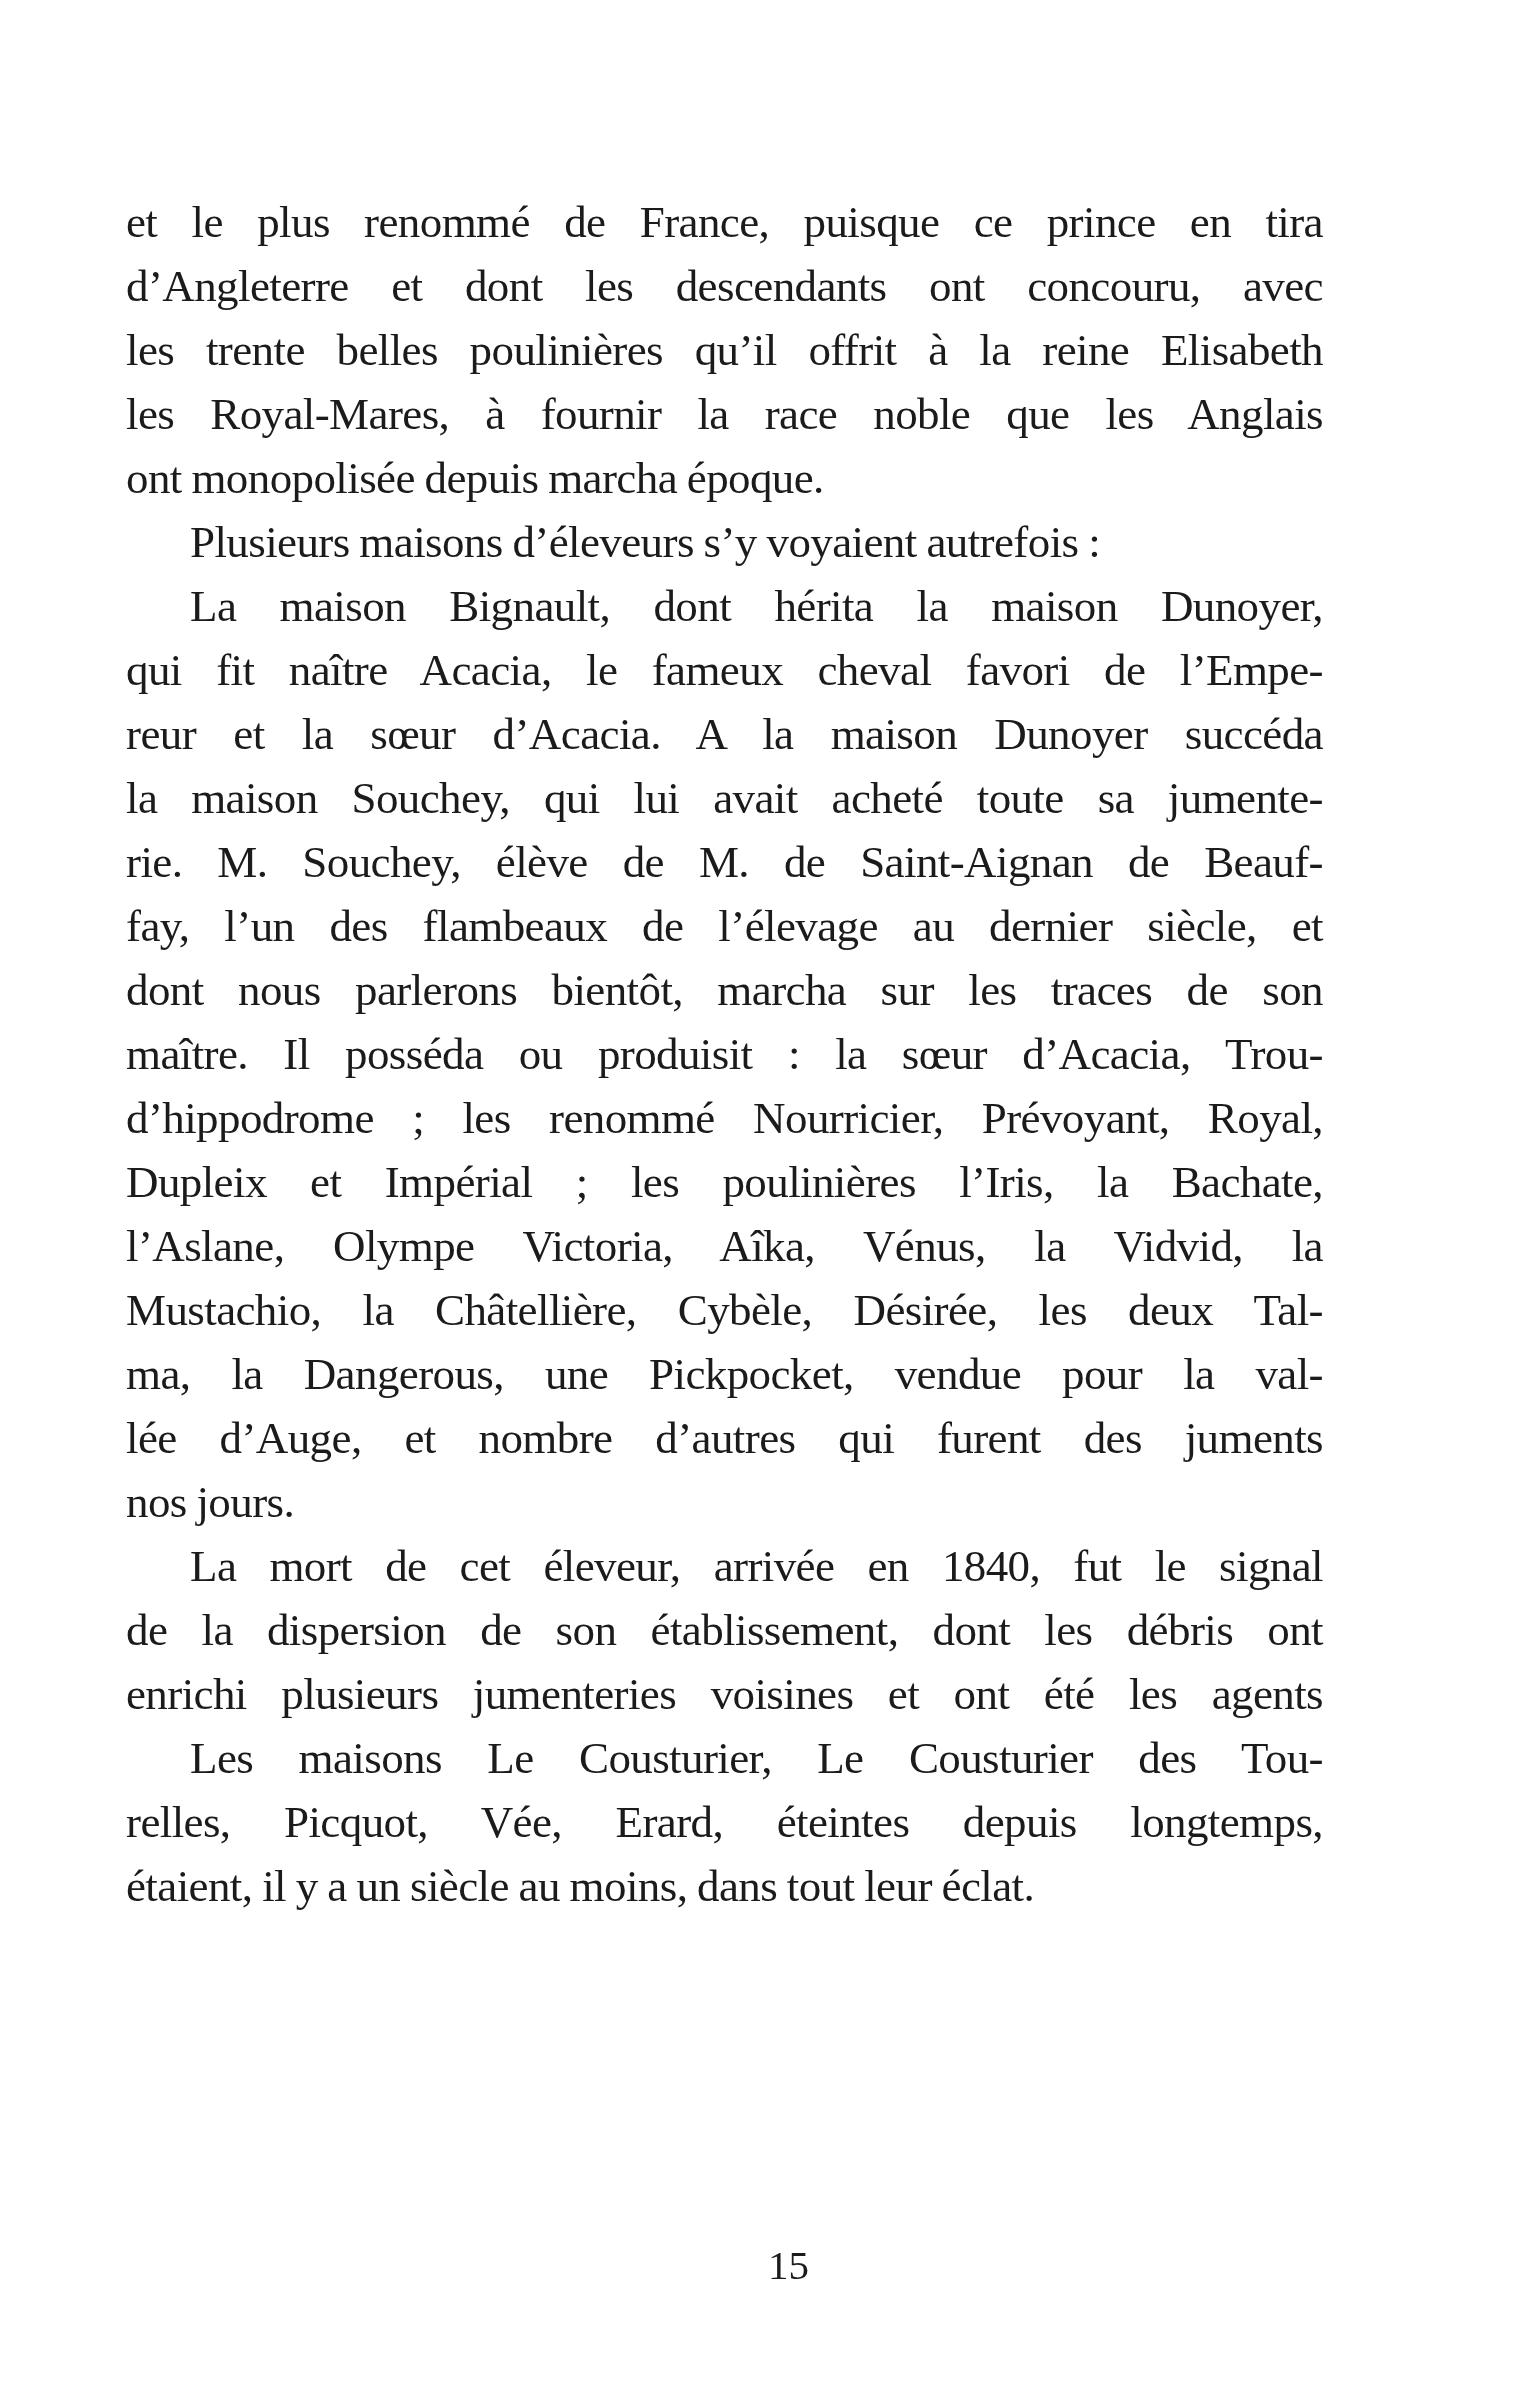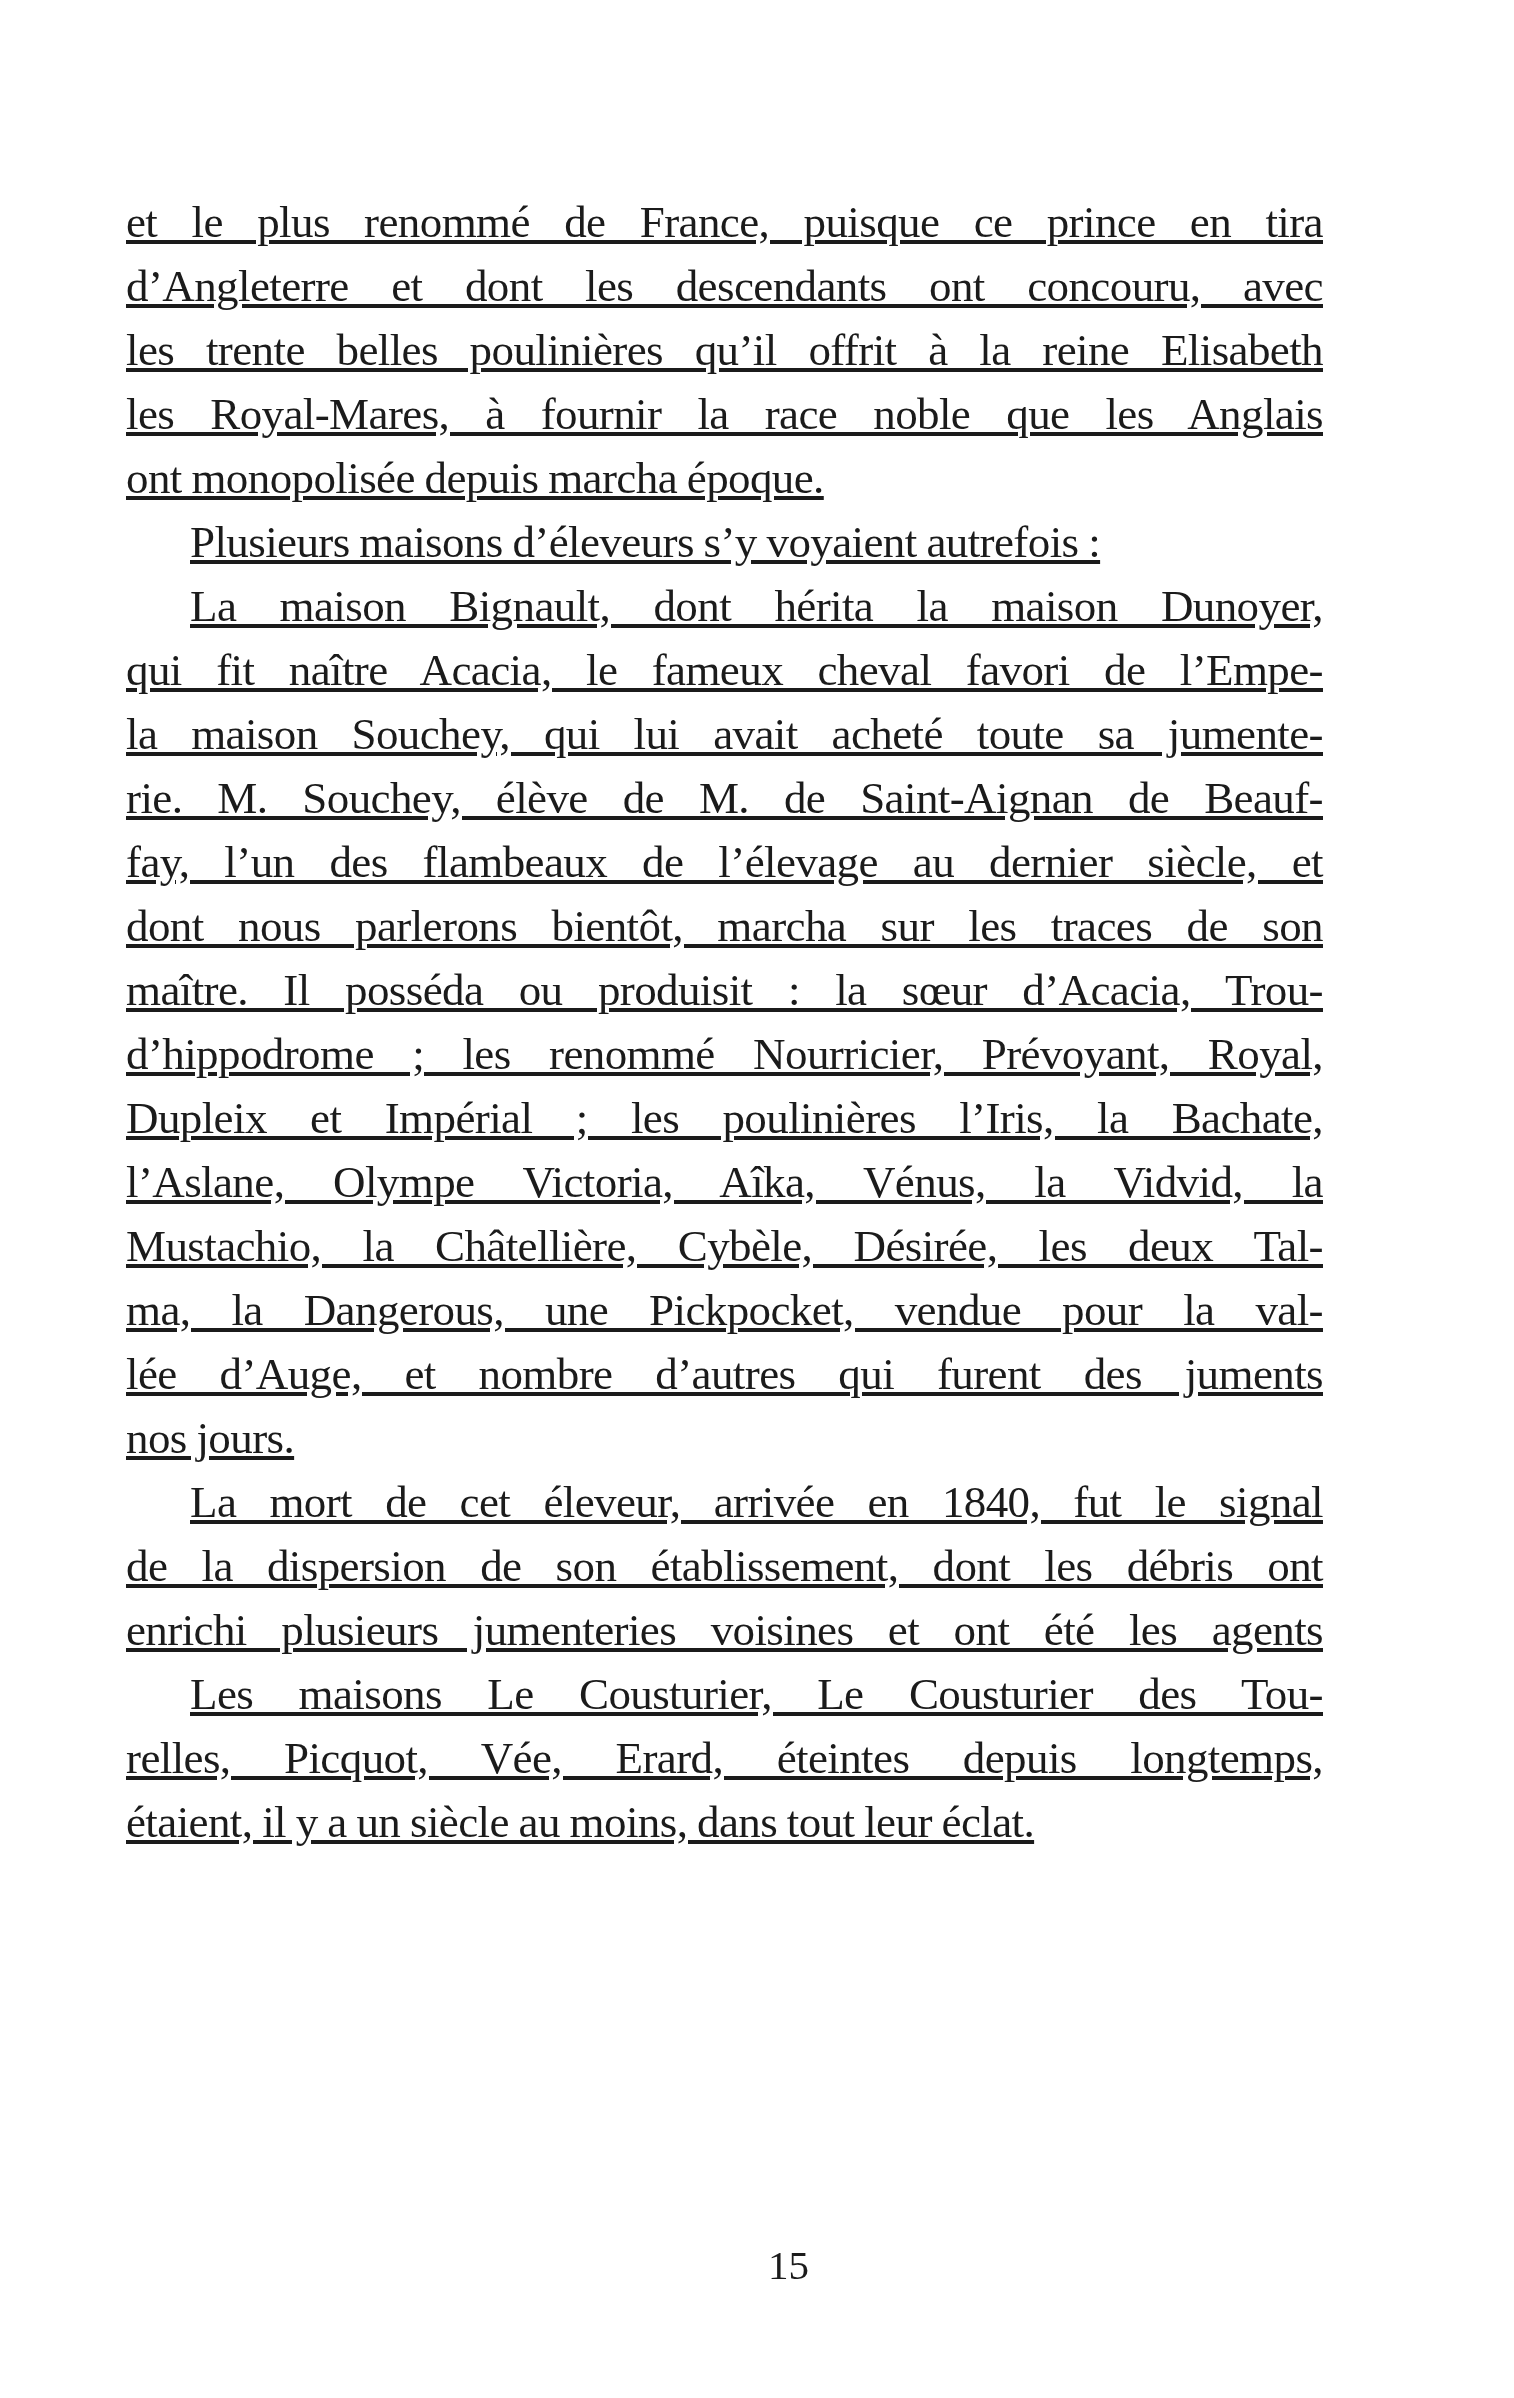--- a/index.html
+++ b/index.html
@@ -23,21 +23,20 @@
     }
     .text-block {
       position: absolute;
       left: 126px;
       top: 190px;
       width: 1197px;
       font-family: "Liberation Serif", "DejaVu Serif", serif;
       font-size: 45px;
       line-height: 64px;
       color: #1b1b1b;
-      text-decoration: underline;
     }
     .paragraph {
       margin: 0;
       padding: 0;
     }
     .line {
       display: block;
       white-space: nowrap;
       height: 64px;
       text-align: justify;
@@ -76,20 +75,21 @@
         <span class="line">les trente belles poulinières qu’il offrit à la reine Elisabeth</span>
         <span class="line">les Royal-Mares, à fournir la race noble que les Anglais</span>
         <span class="line last">ont monopolisée depuis marcha époque.</span>
       </div>
       <div class="paragraph">
         <span class="line indent last">Plusieurs maisons d’éleveurs s’y voyaient autrefois :</span>
       </div>
       <div class="paragraph">
         <span class="line indent">La maison Bignault, dont hérita la maison Dunoyer,</span>
         <span class="line">qui fit naître Acacia, le fameux cheval favori de l’Empe-</span>
+        <span class="line">reur et la sœur d’Acacia. A la maison Dunoyer succéda</span>
         <span class="line">la maison Souchey, qui lui avait acheté toute sa jumente-</span>
         <span class="line">rie. M. Souchey, élève de M. de Saint-Aignan de Beauf-</span>
         <span class="line">fay, l’un des flambeaux de l’élevage au dernier siècle, et</span>
         <span class="line">dont nous parlerons bientôt, marcha sur les traces de son</span>
         <span class="line">maître. Il posséda ou produisit : la sœur d’Acacia, Trou-</span>
         <span class="line">d’hippodrome ; les renommé Nourricier, Prévoyant, Royal,</span>
         <span class="line">Dupleix et Impérial ; les poulinières l’Iris, la Bachate,</span>
         <span class="line">l’Aslane, Olympe Victoria, Aîka, Vénus, la Vidvid, la</span>
         <span class="line">Mustachio, la Châtellière, Cybèle, Désirée, les deux Tal-</span>
         <span class="line">ma, la Dangerous, une Pickpocket, vendue pour la val-</span>

